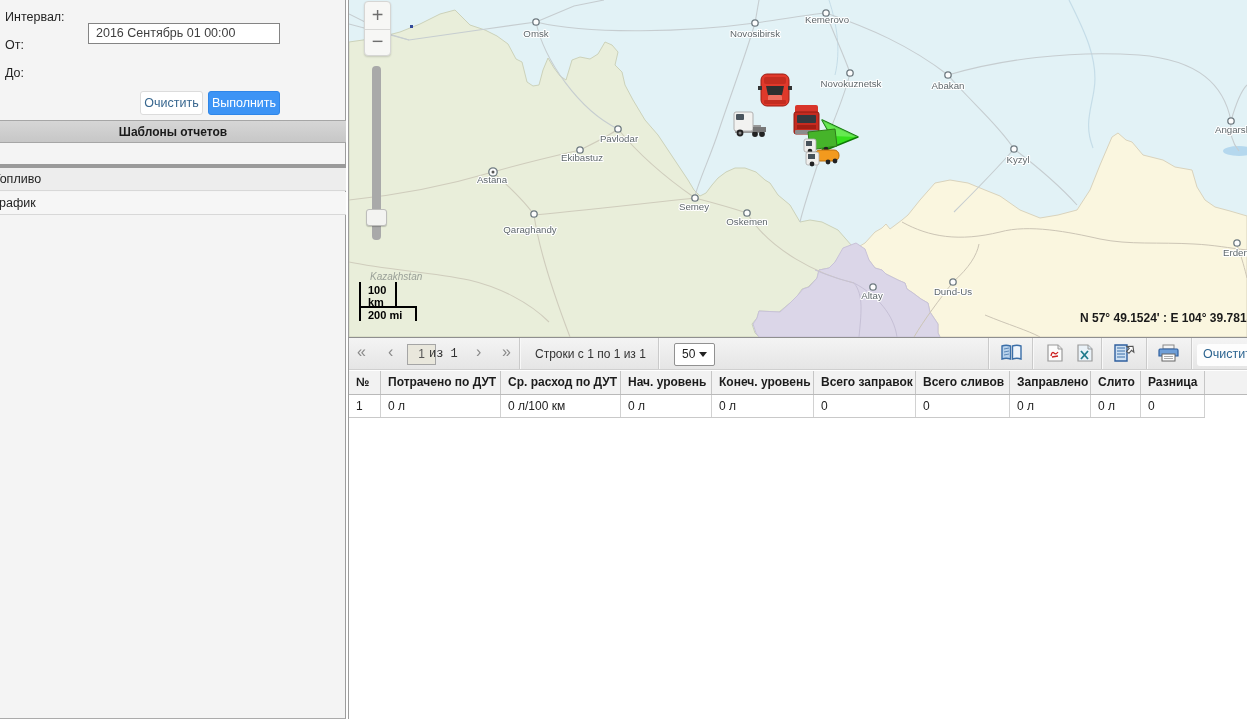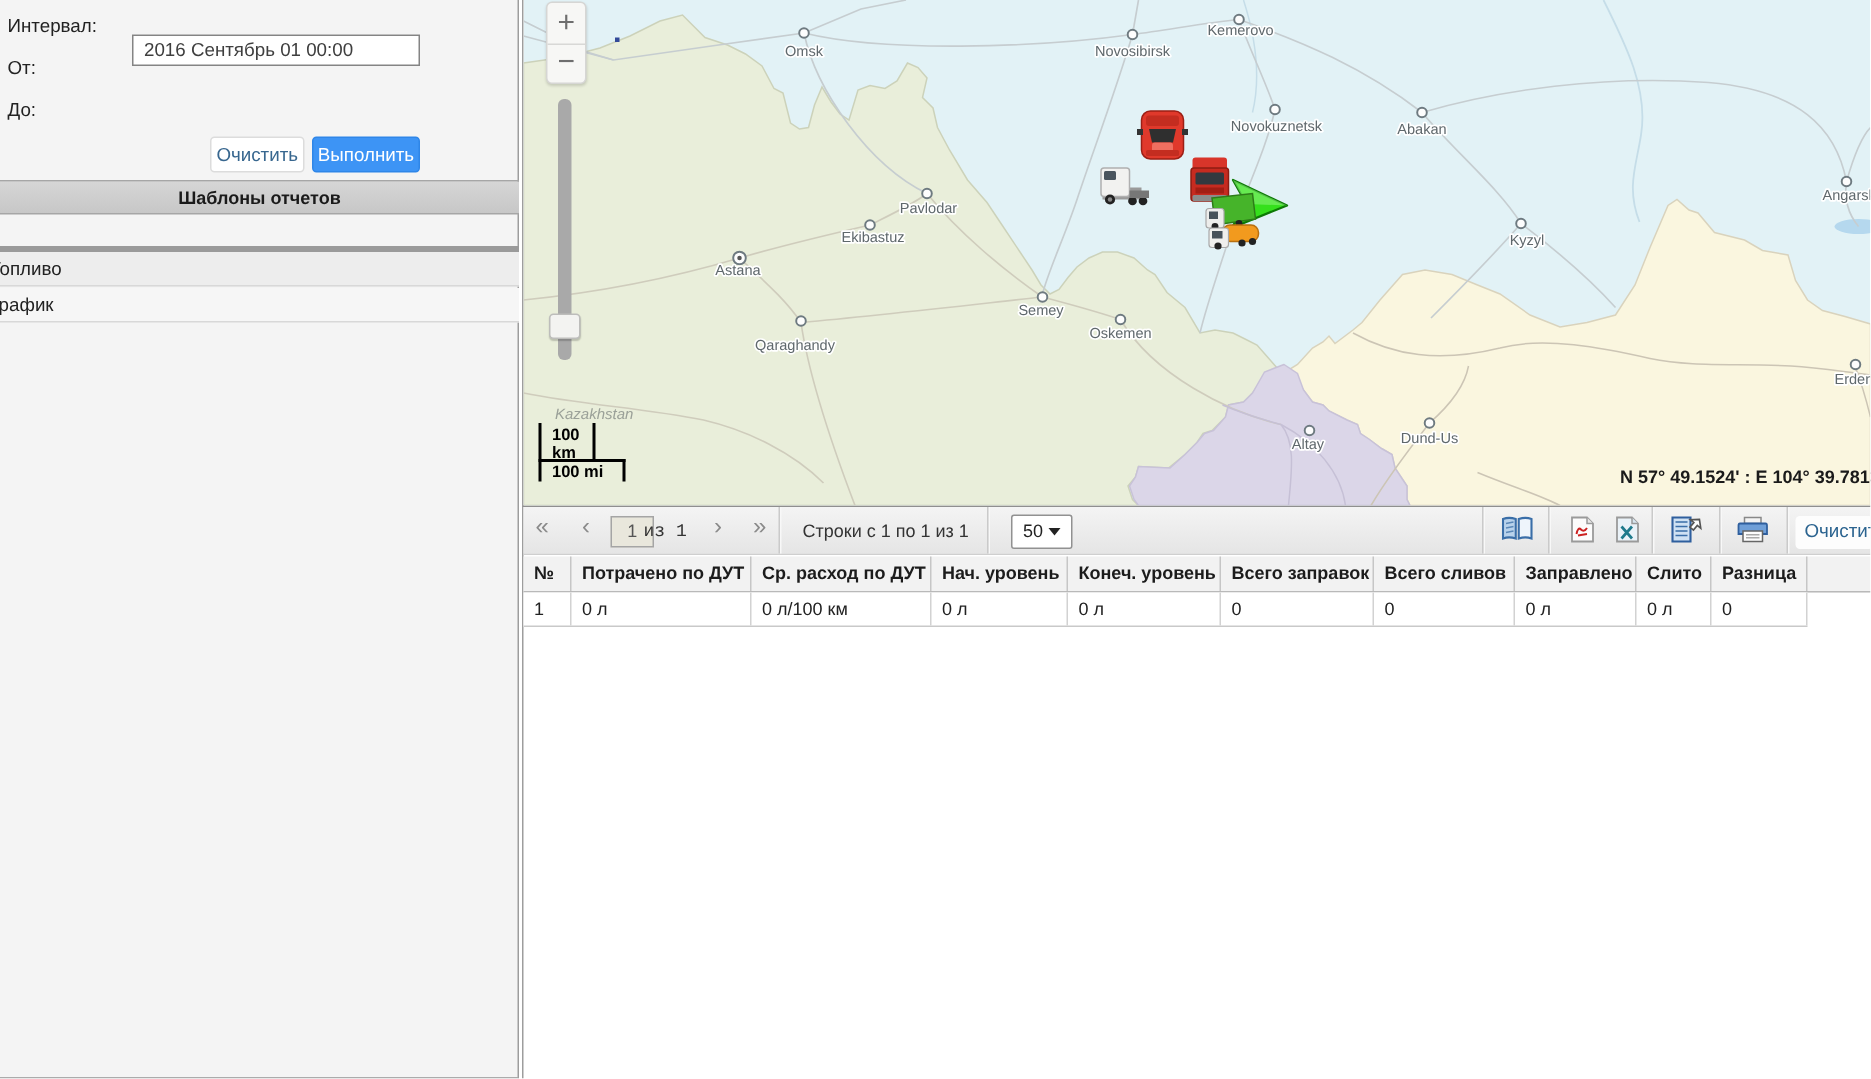--- a/index.html
+++ b/index.html
@@ -200,21 +200,21 @@
     </div>
   <div id="slidertrack"></div>
   <div id="sliderhandle"></div>
   <div id="kzlabel">Kazakhstan</div>
   <div class="sline" style="left:10px;top:282px;width:2px;height:39px;"></div>
   <div class="sline" style="left:46px;top:282px;width:2px;height:26px;"></div>
   <div class="sline" style="left:10px;top:306px;width:58px;height:2px;"></div>
   <div class="sline" style="left:66px;top:306px;width:2px;height:15px;"></div>
   <div class="stext" style="left:19px;top:284px;">100</div>
   <div class="stext" style="left:19px;top:296px;">km</div>
-  <div class="stext" style="left:19px;top:309px;">100 mi</div>
+  <div class="stext" style="left:19px;top:309px;">200 mi</div>
   <div id="coords">N 57° 49.1524' : E 104° 39.7813'</div>
 </div>
 <div style="position:absolute;left:348px;top:338px;width:1px;height:381px;background:#9d9d9d;"></div>
 <div id="toolbar">
   <div class="arrowbtn" style="left:8px;">«</div>
   <div class="arrowbtn" style="left:39px;">‹</div>
   <div id="pagebox">1</div>
   <div class="tb" style="left:80px;font-family:Liberation Mono, monospace;">из 1</div>
   <div class="arrowbtn" style="left:127px;">›</div>
   <div class="arrowbtn" style="left:153px;">»</div>

